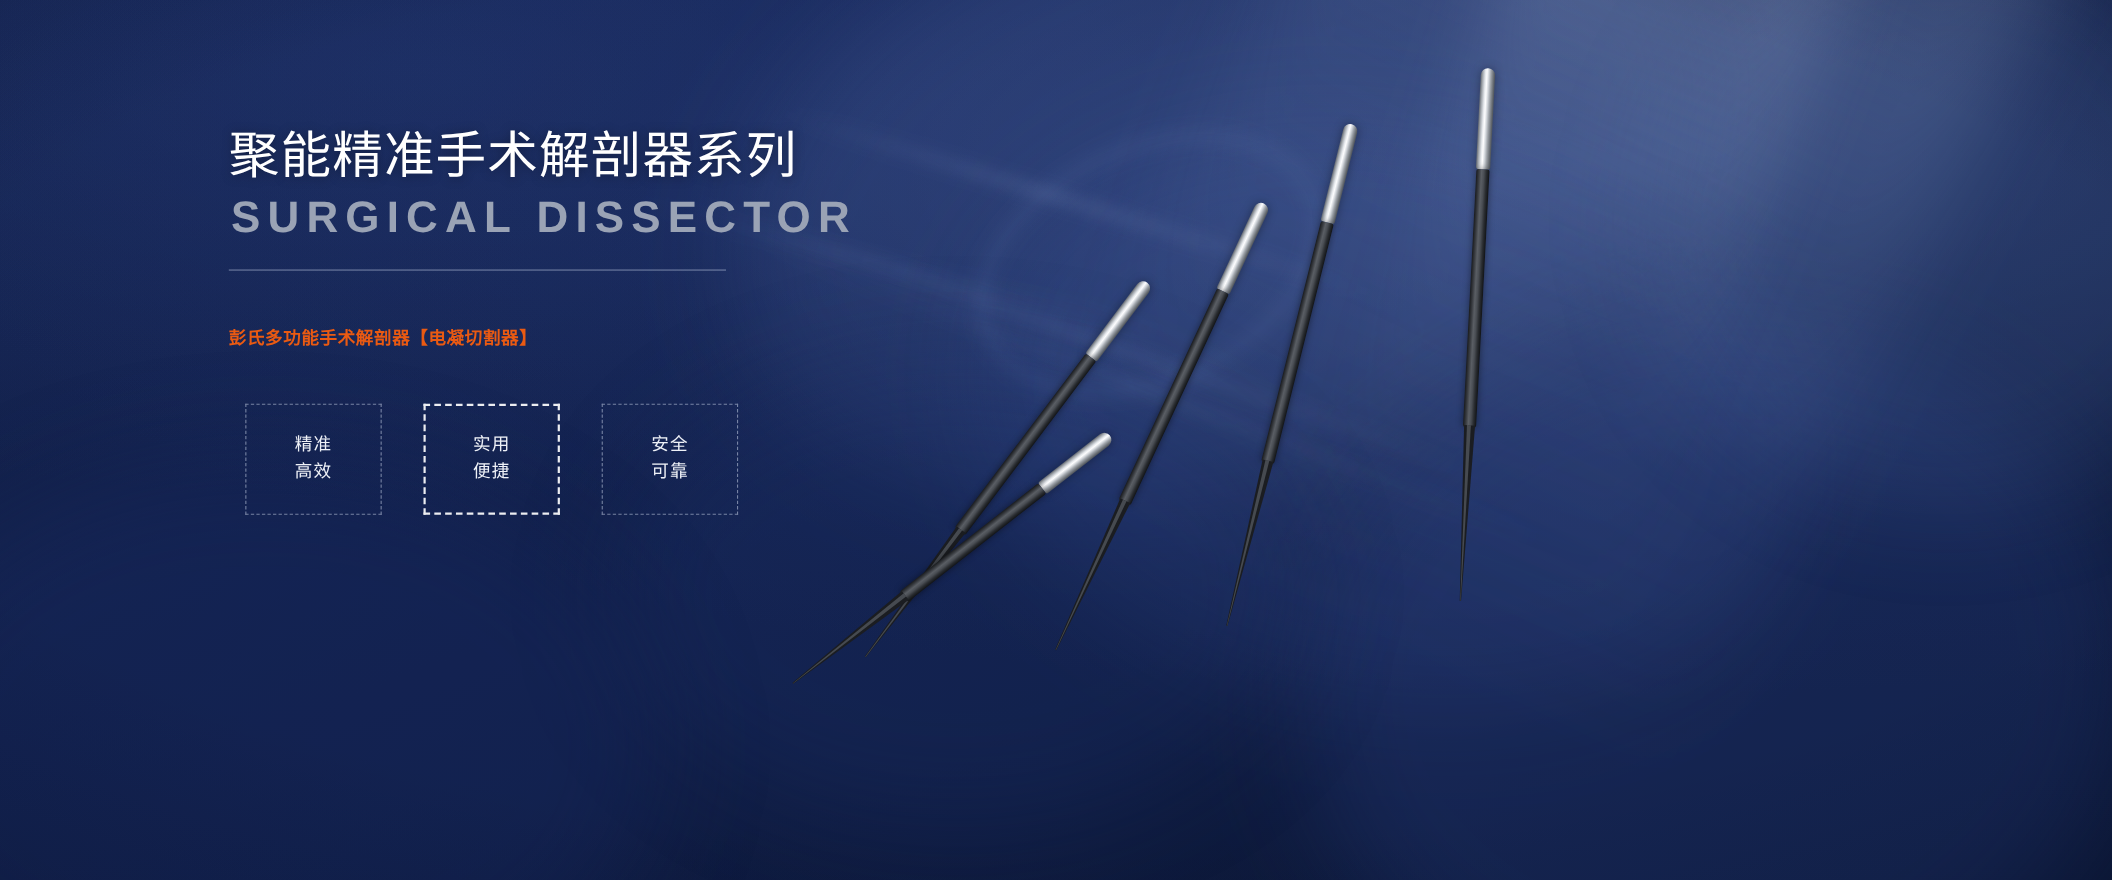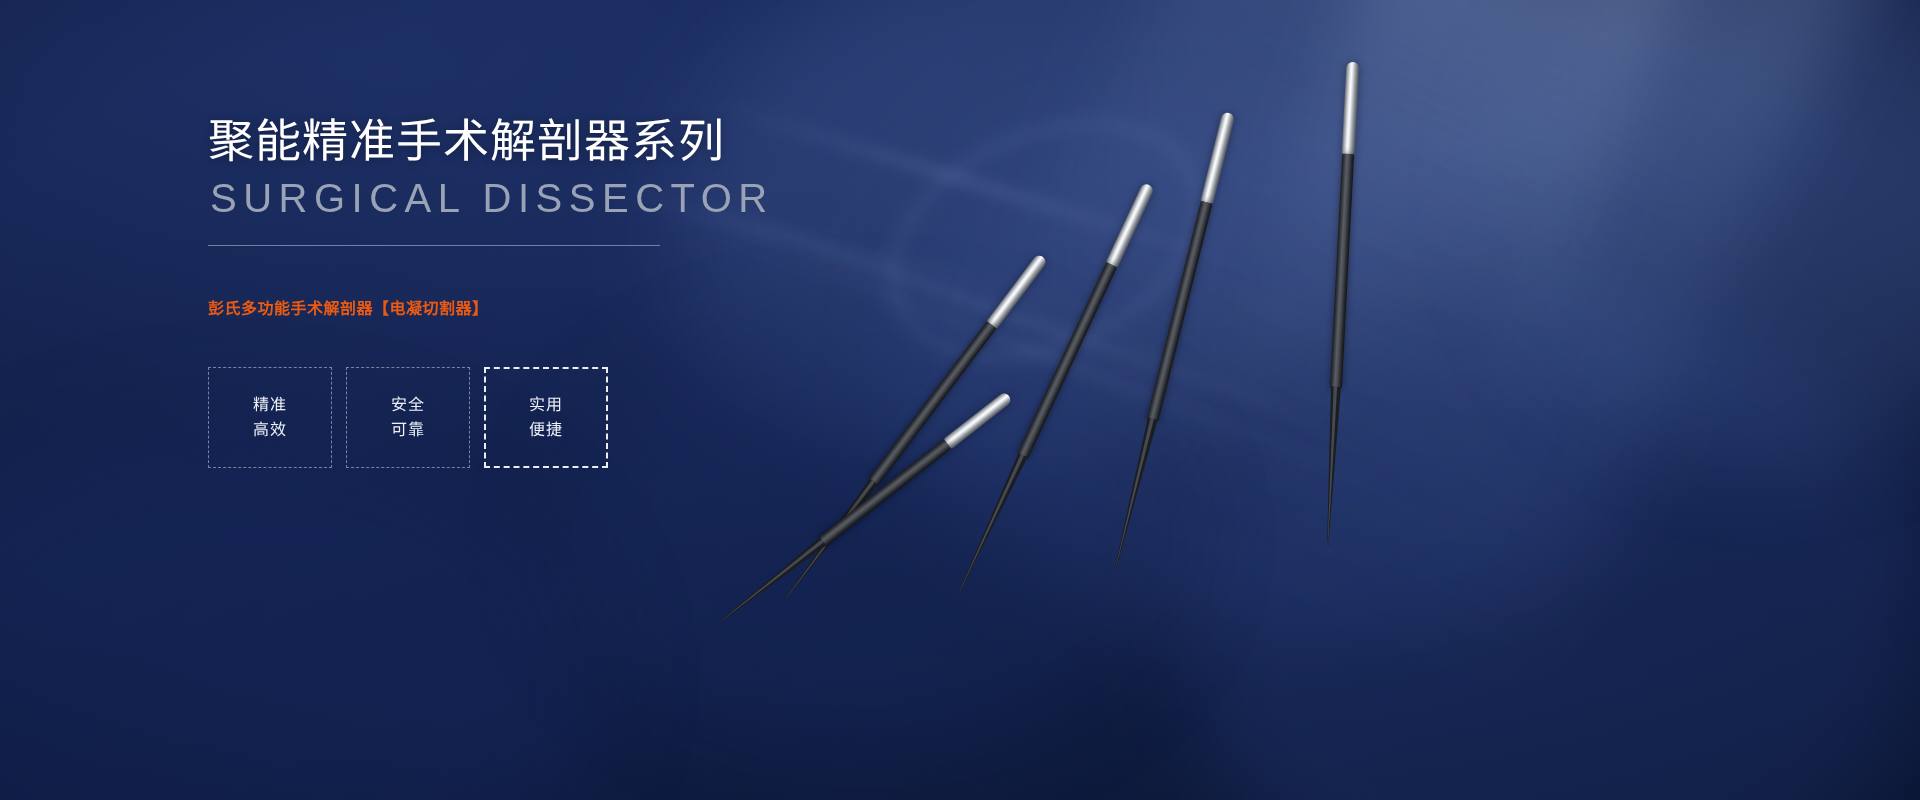--- a/index.html
+++ b/index.html
@@ -99,44 +99,44 @@
     font-weight:400;
     white-space:nowrap;
     text-shadow:0 1px 10px rgba(0,0,0,0.35);
   }
   .title-en{
     position:absolute; left:2px; top:178px;
     font-size:40px;
     line-height:1;
     color:#9aa3b5;
     letter-spacing:6.5px;
-    font-weight:400;
+    font-weight:700;
     white-space:nowrap;
   }
   .divider{
     position:absolute; left:0; top:245px;
     width:452px; height:1px;
     background:rgba(186,198,222,0.55);
   }
   .subtitle{
     position:absolute; left:0; top:277px;
     font-size:16px;
     line-height:1;
     color:#ea5a12;
     letter-spacing:0.5px;
     font-weight:700;
     white-space:nowrap;
     margin-top:24px;
   }
 
   
   .features{
-    position:absolute; left:0; top:367px;
+    position:absolute; left:15px; top:367px;
     display:flex;
-    gap:14px;
+    gap:38px;
   }
   .feature{
     width:124px; height:101px;
     display:flex;
     flex-direction:column;
     align-items:center;
     justify-content:center;
     gap:8px;
   }
   .feature.dim{ border:1px dashed rgba(200,210,230,0.55); }
@@ -282,26 +282,26 @@
 
     <div class="subtitle">彭氏多功能手术解剖器【电凝切割器】</div>
 
     <div class="features">
 
       <div class="feature dim">
         <span>精准</span>
         <span>高效</span>
       </div>
 
+      <div class="feature bright">
+        <span>实用</span>
+        <span>便捷</span>
+      </div>
+
       <div class="feature dim">
         <span>安全</span>
         <span>可靠</span>
       </div>
 
-      <div class="feature bright">
-        <span>实用</span>
-        <span>便捷</span>
-      </div>
-
     </div>
   </div>
 
 </div>
 
 </body></html>

